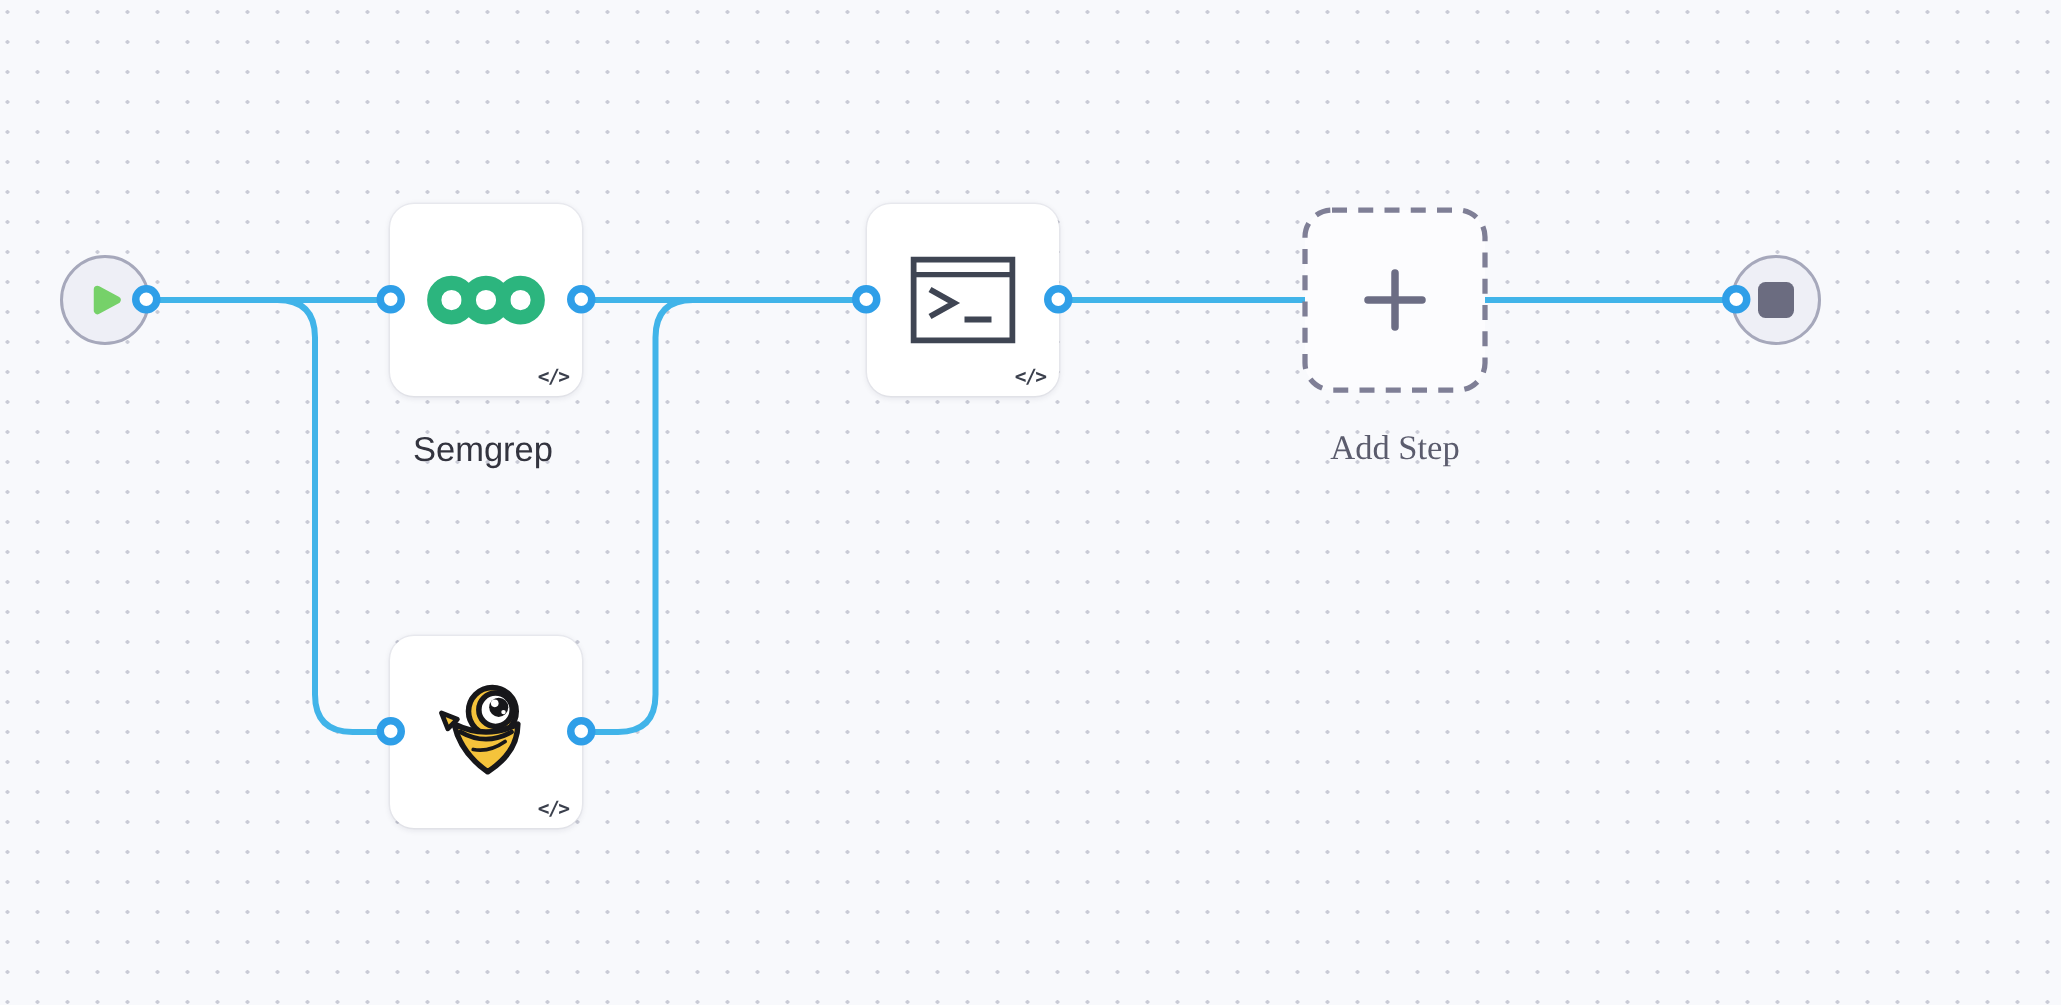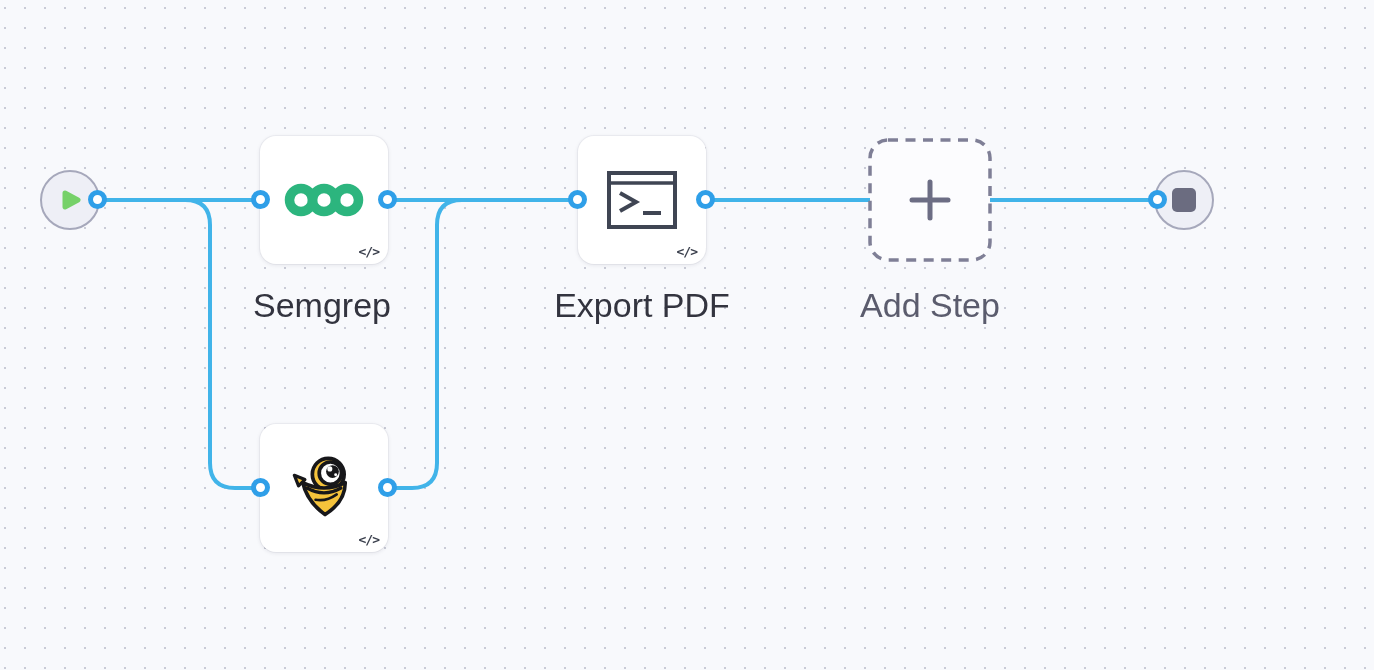--- a/index.html
+++ b/index.html
@@ -60,26 +60,26 @@
     background: #ffffff;
     border: 5px solid #2f9fe8;
     z-index: 3;
     cursor: crosshair;
   }
 
   .node-label {
     position: absolute;
     width: 180px;
     text-align: center;
-    font-size: 34px;
+    font-size: 23px;
     font-weight: 500;
     color: #33343f;
     z-index: 2;
   }
-  .node-label.muted { color: #5b5c6d; }
+  .node-label.muted { color: #5b5c6d; font-family: Liberation Serif, serif; }
 
   .add-step-box { position: absolute; z-index: 2; cursor: pointer; }
 </style>
 </head>
 <body>
 
 <div class="canvas">
 
   <svg class="edges" width="1374" height="670">
     <path d="M97 200 H578"></path>
@@ -126,21 +126,20 @@
 
   <div class="node-card" style="left:578px; top:136px;">
     <svg width="70" height="58" viewBox="0 0 70 58">
       <rect x="2" y="2" width="66" height="54" fill="none" stroke="#3f4553" stroke-width="4"></rect>
       <line x1="2" y1="12" x2="68" y2="12" stroke="#3f4553" stroke-width="3.5"></line>
       <path d="M13 22 L29 31 L13 40" fill="none" stroke="#3f4553" stroke-width="4" stroke-linejoin="miter"></path>
       <line x1="36" y1="42" x2="54" y2="42" stroke="#3f4553" stroke-width="4"></line>
     </svg>
     <span class="code-badge">&lt;/&gt;</span>
   </div>
-  <div class="node-label" style="left:552px; top:286px;">Export PDF</div>
 
   <svg class="add-step-box" style="left:866px; top:136px;" width="128" height="128" viewBox="0 0 128 128">
     <rect x="4" y="4" width="120" height="120" rx="18" fill="#fcfcfe" stroke="#7f7f96" stroke-width="3.5" stroke-dasharray="10 7.5"></rect>
     <g>
       <line x1="64" y1="46" x2="64" y2="82" stroke="#6c6d84" stroke-width="5" stroke-linecap="round"></line>
       <line x1="46" y1="64" x2="82" y2="64" stroke="#6c6d84" stroke-width="5" stroke-linecap="round"></line>
     </g>
   </svg>
   <div class="node-label muted" style="left:840px; top:286px;">Add Step</div>
 

